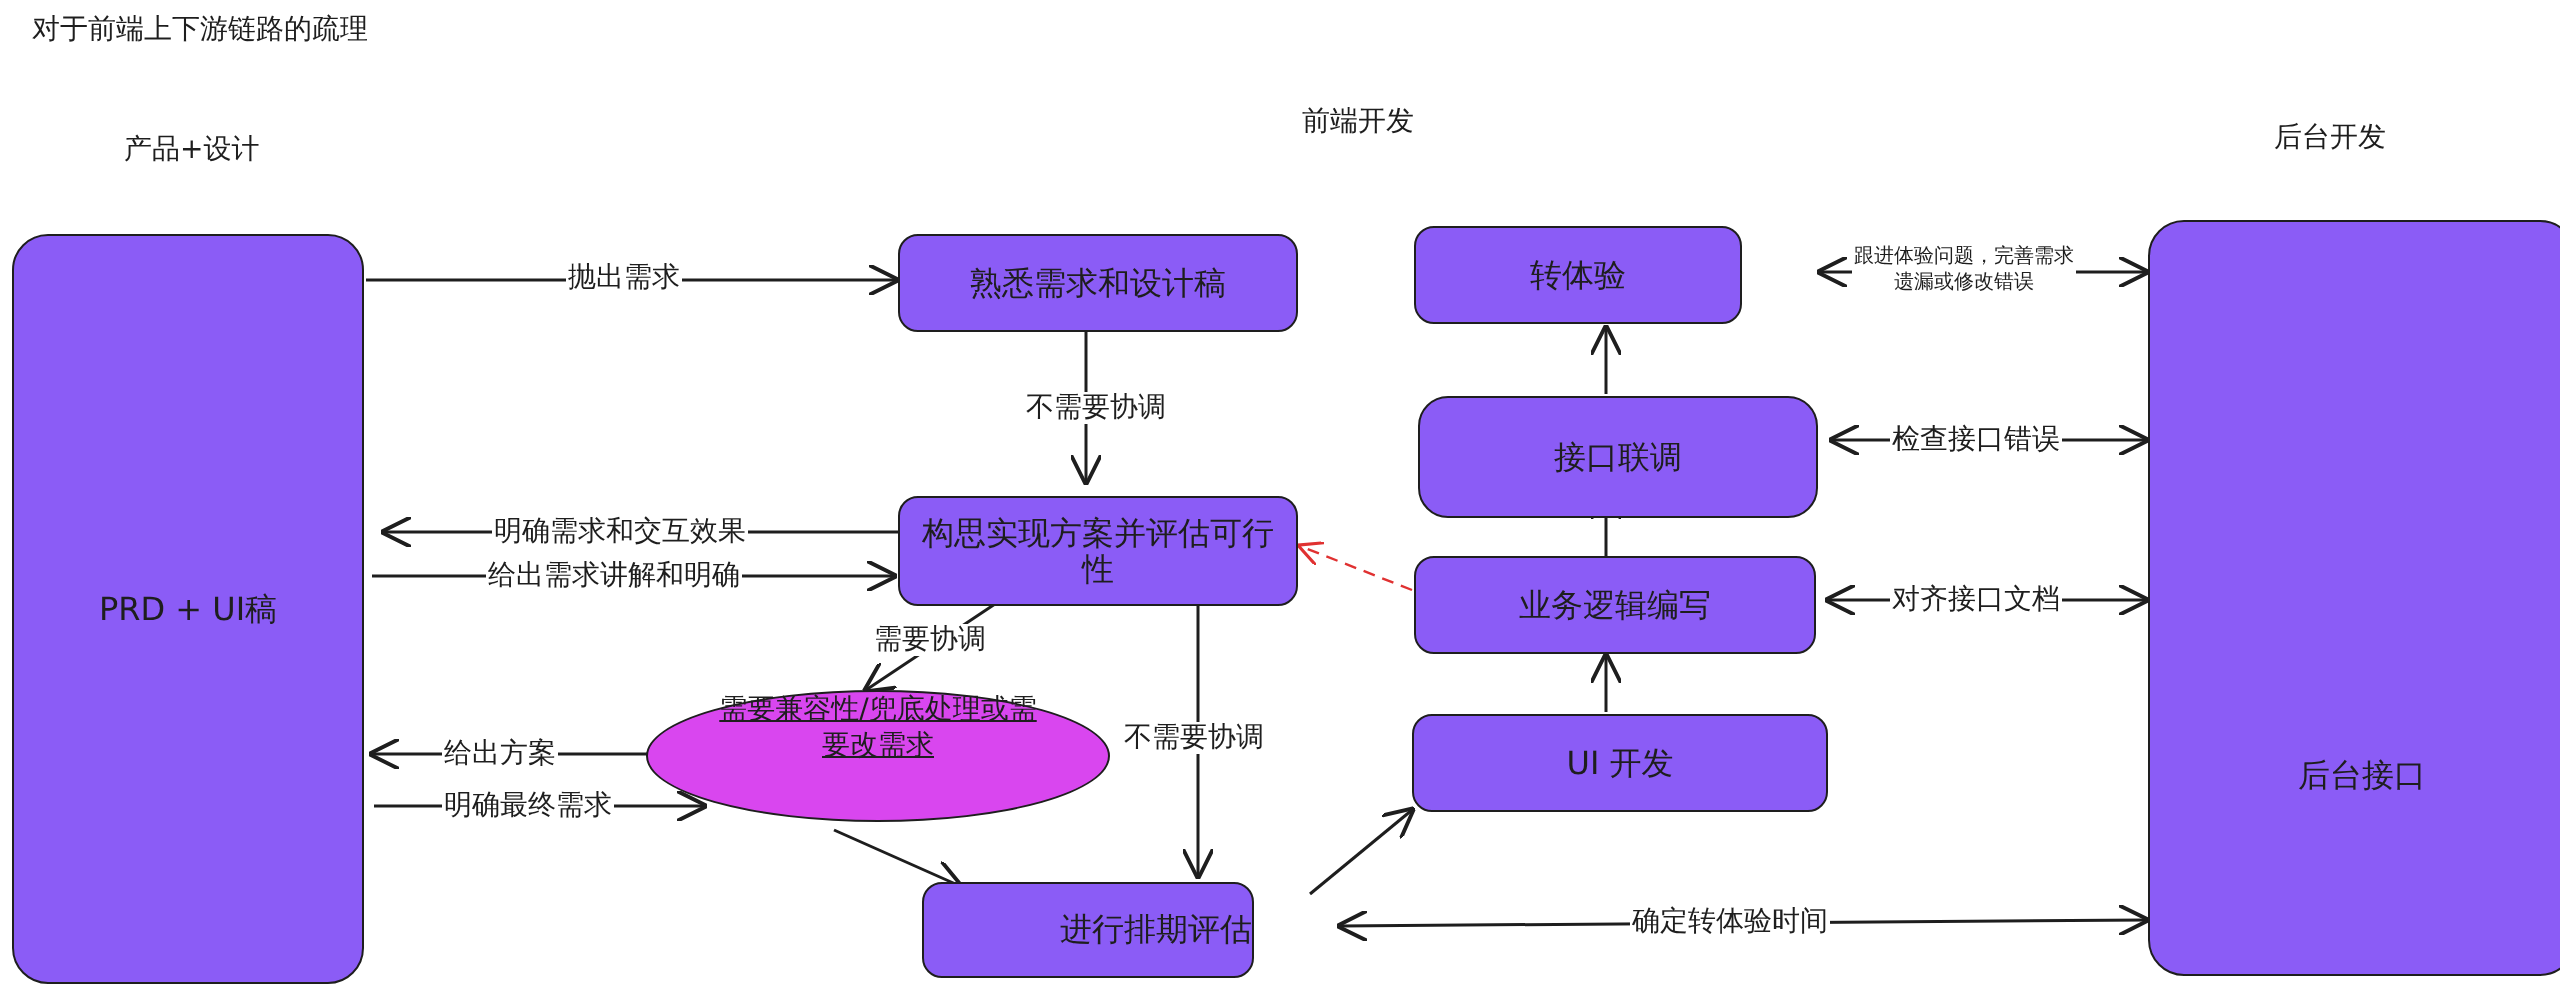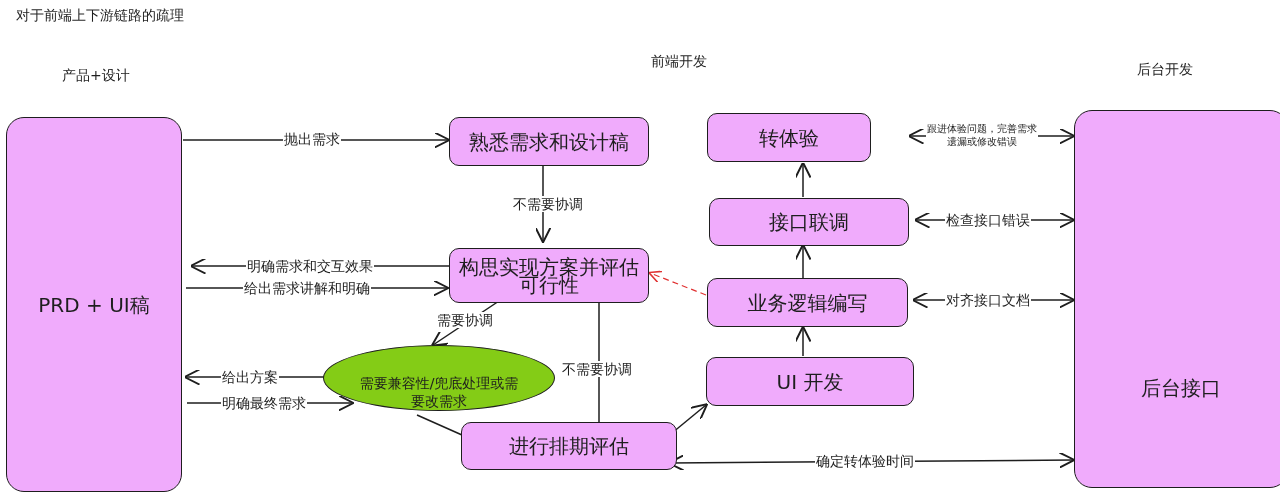--- a/index.html
+++ b/index.html
@@ -1,25 +1,25 @@
 <!DOCTYPE html>
 <html><head>
 <meta charset="utf-8">
 <style>
   html, body { margin: 0; padding: 0; background: #ffffff; }
   body { width: 1280px; height: 500px; position: relative; overflow: hidden;
          font-family: "DejaVu Sans", sans-serif; color: #1e1e1e; }
   .txt { position: absolute; white-space: nowrap; font-size: 14px; line-height: 18px; }
-  .box { position: absolute; border: 1.6px solid #1e1e1e; border-radius: 10px; background: #f0abfc;
+  .box { position: absolute; border: 1.6px solid #1e1e1e; border-radius: 10px; background: #8b5cf6;
          display: flex; align-items: center; justify-content: center; text-align: center;
-         font-size: 20px; line-height: 18px; box-sizing: border-box; }
+         font-size: 16px; line-height: 18px; box-sizing: border-box; }
   .tall { border-radius: 18px; }
-  .ellipse { position: absolute; border: 1.6px solid #1e1e1e; border-radius: 50%; background: #84cc16;
-             display: flex; align-items: flex-end; justify-content: center; text-align: center;
-             font-size: 14px; line-height: 18px; box-sizing: border-box; }
+  .ellipse { position: absolute; border: 1.6px solid #1e1e1e; border-radius: 50%; background: #d946ef;
+             display: flex; align-items: flex-start; justify-content: center; text-align: center;
+             font-size: 14px; line-height: 18px; box-sizing: border-box; text-decoration: underline; }
   .lbl { position: absolute; background: #fff; padding: 0 1px; font-size: 14px; line-height: 16px; white-space: nowrap; }
   .small { font-size: 10px; line-height: 13px; text-align: center; }
   svg.wires { position: absolute; left: 0; top: 0; }
 </style>
 </head>
 <body>
 
 <div class="txt" style="left:16px;top:6px;">对于前端上下游链路的疏理</div>
 <div class="txt" style="left:62px;top:66px;">产品+设计</div>
 <div class="txt" style="left:651px;top:52px;">前端开发</div>
@@ -79,30 +79,30 @@
 </div>
 <div class="box" style="left:449px;top:117px;width:200px;height:49px;">
   <span>熟悉需求和设计稿</span>
 </div>
 <div class="box" style="left:449px;top:248px;width:200px;height:55px;padding:4px 8px;white-space:normal;">
   <span style="display:block;width:184px;">构思实现方案并评估可行性</span>
 </div>
 <div class="ellipse" style="left:323px;top:345px;width:232px;height:66px;padding:0 32px;">
   <span style="display:block;width:160px;">需要兼容性/兜底处理或需要改需求</span>
 </div>
-<div class="box" style="left:461px;top:422px;width:216px;height:48px;">
+<div class="box" style="left:461px;top:441px;width:166px;height:48px;justify-content:flex-end;">
   <span>进行排期评估</span>
 </div>
 <div class="box" style="left:706px;top:357px;width:208px;height:49px;">
   <span>UI 开发</span>
 </div>
 <div class="box" style="left:707px;top:278px;width:201px;height:49px;">
   <span>业务逻辑编写</span>
 </div>
-<div class="box" style="left:709px;top:198px;width:200px;height:48px;">
+<div class="box" style="left:709px;top:198px;width:200px;height:61px;border-radius:15px;">
   <span>接口联调</span>
 </div>
 <div class="box" style="left:707px;top:113px;width:164px;height:49px;">
   <span>转体验</span>
 </div>
 <div class="box tall" style="left:1074px;top:110px;width:214px;height:378px;align-items:center;padding-top:178px;">
   <span>后台接口</span>
 </div>
 
 <div class="lbl" style="left:283px;top:131px;">抛出需求</div>

